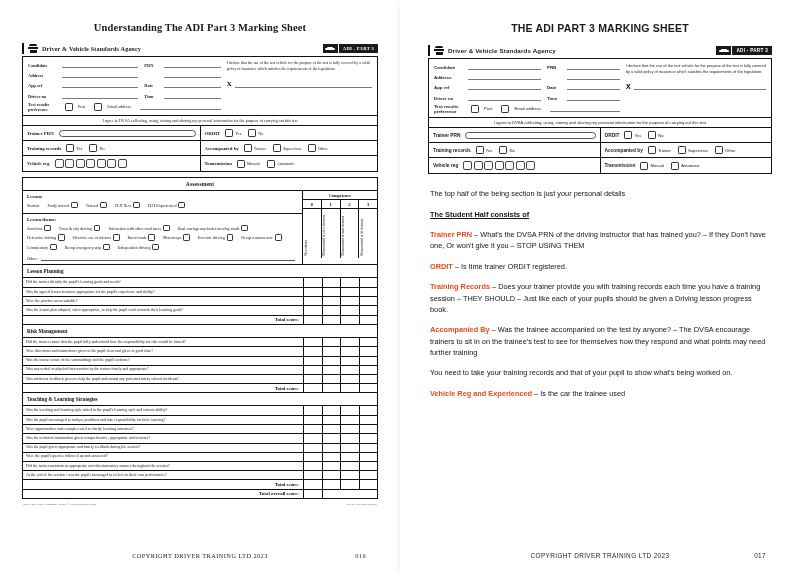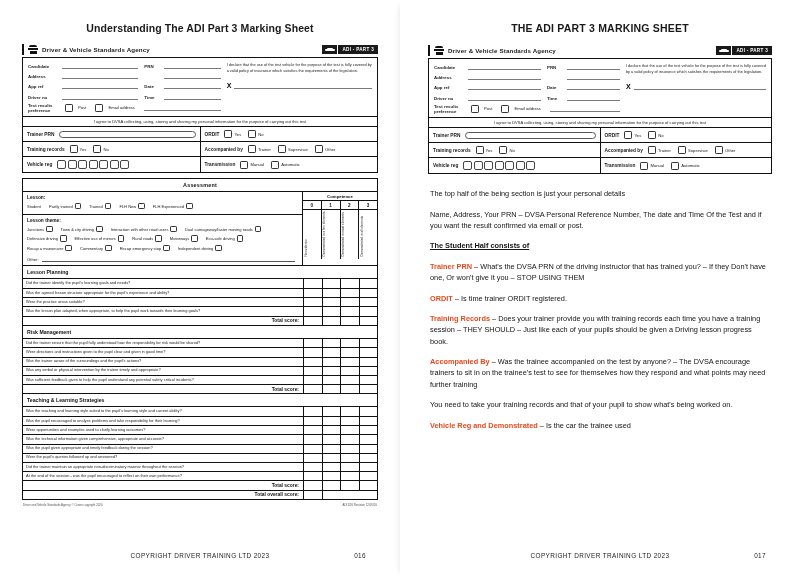--- a/index.html
+++ b/index.html
@@ -9,21 +9,21 @@
     background:#e9e9e9;
     font-family:"Liberation Sans", sans-serif;
     overflow:hidden;
   }
   .spread { position:relative; width:800px; height:577px; display:flex; }
   .page {
     position:relative;
     width:400px; height:577px;
     background:#ffffff;
   }
-  .page-left { box-shadow: 4px 0 9px -4px rgba(0,0,0,0.30); }
+  .page-left { box-shadow: 4px 0 9px -4px rgba(0,0,0,0.30); font-family: Liberation Serif, serif; }
   .page-right { box-shadow: -3px 0 8px -5px rgba(0,0,0,0.18); }
 
   
   .page-title {
     text-align:center;
     font-weight:bold;
     color:#1a1a1a;
   }
   .title-left { font-size:10.5px; padding:22px 10px 9px; letter-spacing:0.1px; }
   .title-right { font-size:10.5px; padding:22px 10px 10px; letter-spacing:0.2px; }
@@ -783,28 +783,27 @@
           <span class="opt">
               <span class="cb cb-lg"></span>
               <span class="cbtxt">Automatic</span>
             </span>
         </div>
       </div>
     </div>
 
     <div class="prose">
       <p>The top half of the being section is just your personal details</p>
-      <p>Name, Address, Your PRN – DVSA Personal Reference Number, The date and Time Of the Test and if you want the result confirmed via email or post.</p>
       <p class="hd-ul">The Student Half consists of</p>
       <p><span class="kw">Trainer PRN</span><span> – What's the DVSA PRN of the driving instructor that has trained you? – If they Don't have one, Or won't give it you – STOP USING THEM</span></p>
       <p><span class="kw">ORDIT</span><span> – Is time trainer ORDIT registered.</span></p>
       <p><span class="kw">Training Records</span><span> – Does your trainer provide you with training records each time you have a training session – THEY SHOULD – Just like each of your pupils should be given a Driving lesson progress book.</span></p>
       <p><span class="kw">Accompanied By</span><span> – Was the trainee accompanied on the test by anyone? – The DVSA encourage trainers to sit in on the trainee's test to see for themselves how they respond and what points may need further training</span></p>
       <p>You need to take your training records and that of your pupil to show what's being worked on.</p>
-      <p><span class="kw">Vehicle Reg and Demonstrated</span><span> – Is the car the trainee used</span></p>
+      <p><span class="kw">Vehicle Reg and Experienced</span><span> – Is the car the trainee used</span></p>
     </div>
 
     <div class="footer">
       <span class="fl">COPYRIGHT DRIVER TRAINING LTD 2023</span>
       <span class="fp">017</span>
     </div>
   </div>
 
 </div>
 

